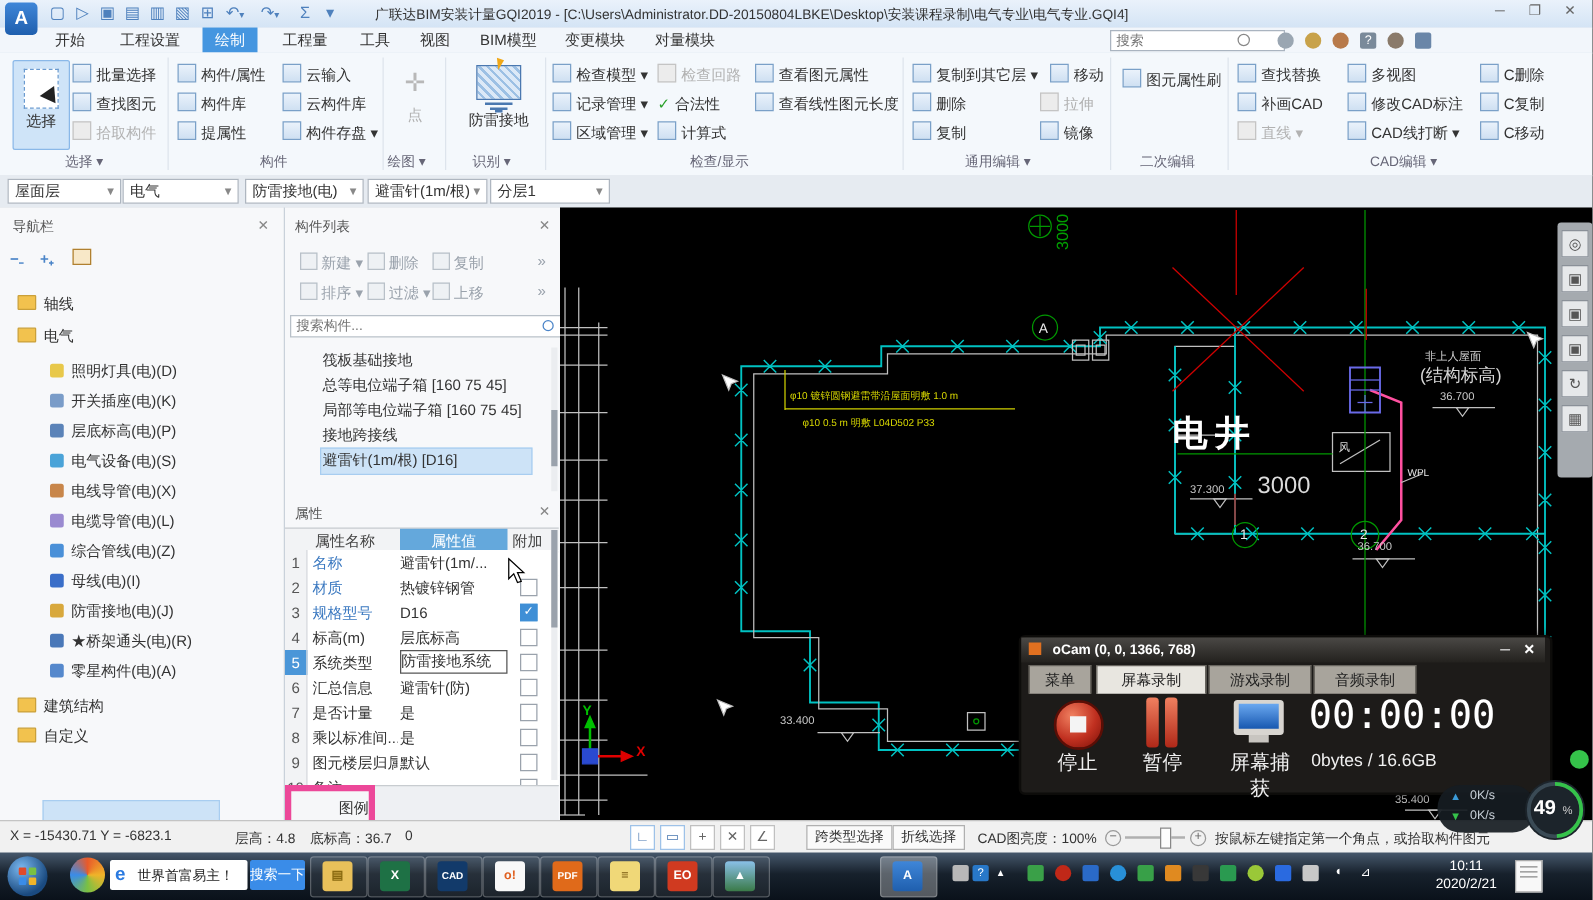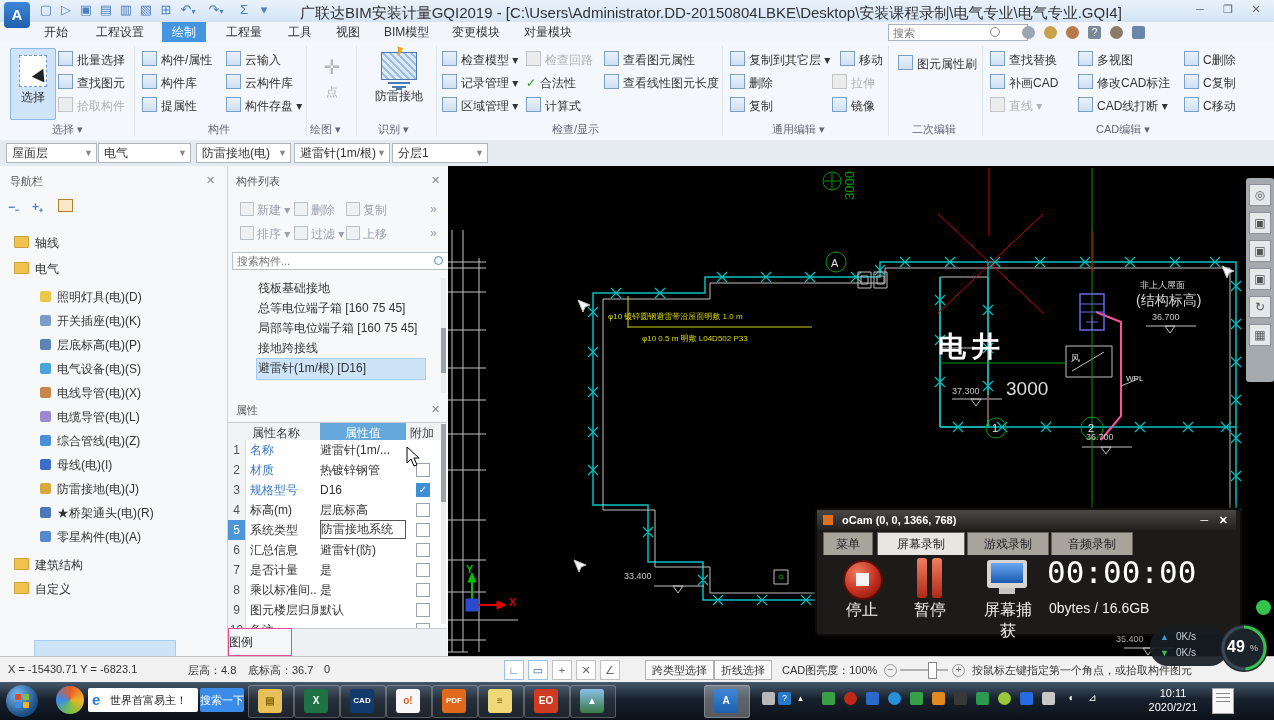--- a/index.html
+++ b/index.html
@@ -6,21 +6,21 @@
   #app{position:relative;width:1274px;height:720px;overflow:hidden;background:#f4f8fc;
        font-family:"Liberation Sans",sans-serif;font-size:12px;color:#333;}
   .abs{position:absolute;}
   
   .titlebar{position:absolute;left:0;top:0;width:1274px;height:22px;
     background:linear-gradient(#eaf2fb,#d4e4f5);border-bottom:1px solid #bdd0e6;}
   .applogo{position:absolute;left:4px;top:2px;width:26px;height:26px;background:linear-gradient(#3f86d8,#1f5fae);
     border-radius:4px;color:#fff;font-weight:bold;font-size:15px;text-align:center;line-height:26px;z-index:5;}
   .qicon{position:absolute;top:2px;width:16px;height:16px;color:#4f81bd;font-size:13px;line-height:16px;text-align:center;}
   .wctl{position:absolute;top:2px;width:28px;height:16px;color:#666;font-size:11px;text-align:center;line-height:15px;}
-  .title-text{position:absolute;left:300px;top:4px;width:700px;font-size:15px;color:#333;white-space:nowrap;}
+  .title-text{position:absolute;left:300px;top:4px;width:700px;font-size:11px;color:#333;white-space:nowrap;}
   
   .menurow{position:absolute;left:0;top:22px;width:1274px;height:20px;background:#f2f6fb;border-bottom:1px solid #d8e2ee;}
   .mtab{position:absolute;top:0;height:20px;line-height:20px;padding:0 10px;color:#333;font-size:12px;}
   .mtab.active{background:#4596e0;color:#fff;}
   .msearch{position:absolute;left:888px;top:2px;width:118px;height:15px;border:1px solid #aab4c0;background:#fff;
     font-size:11px;color:#999;padding:0 16px 0 4px;font-family:Liberation Sans, sans-serif;}
   .mico{position:absolute;top:4px;width:13px;height:13px;border-radius:7px;background:#9aa6b2;}
   
   .ribbon{position:absolute;left:0;top:42px;width:1274px;height:98px;background:#f4f8fc;border-bottom:1px solid #d9e0e8;}
   .gsep{position:absolute;top:4px;width:1px;height:90px;background:#dde4ec;}
@@ -335,21 +335,21 @@
         </div>
         <div style="position: absolute; left: 0px; top: 224px; width: 219px; height: 20px; border-bottom: 1px solid rgb(226, 228, 232); background: rgb(255, 255, 255);">
           <span class="pcell" style="left:0;width:17px;text-align:center;background:#f2f3f5;color:#555;border-right:1px solid #d8dade">10</span>
           <span class="pcell" style="left:22px;width:68px;color:#333">备注</span>
           <span class="pcell" style="left:92px;width:84px;color:#333;"></span>
           <span class="chk" style="left:188px;top:3px"></span>
         </div>
       </div>
 
     <div class="abs" style="left:0;top:232px;width:219px;height:28px;background:#eef0f3;border-top:1px solid #c8ccd0"></div>
-    <div class="abs" style="left:0;top:232px;width:62px;height:26px;background:#f6f7f9;border:1px solid #ec4899;text-align:left;line-height:26px">图例</div>
+    <div class="abs" style="left:0;top:232px;width:62px;height:26px;background:#f6f7f9;border:5px solid #ec4899;text-align:right;line-height:26px">图例</div>
     <div class="abs" style="left:213px;top:28px;width:5px;height:200px;background:#ebedf0">
       <div style="position:absolute;left:0;top:0;width:5px;height:78px;background:#9aa2ac"></div>
     </div>
   </div>
 
   <div id="cad">
     <svg id="cadsvg" width="826" height="490" viewBox="448 166 826 490">
         <path d="M593 293 L705 293 L705 277 L880 277 L880 262 L1236 262 L1236 600 L703 600 L703 562 L648 562 L648 505 L593 505 Z" stroke="#00c2c2" stroke-width="1.5" fill="none"></path>
         <path d="M603 299 L710 299 L710 283 L885 283 L885 268 L1230 268 L1230 593 L710 593 L710 567 L655 567 L655 510 L603 510 Z" stroke="#c0c0c0" stroke-width="1" fill="none"></path>
         <path d="M940 277 L988 277 L988 427 L940 427 Z" stroke="#c0c0c0" stroke-width="1" fill="none"></path>
@@ -431,21 +431,21 @@
   <div class="cadlabel" style="left:1086px;top:432px;font-size:9px;color:#c8c8c8">36.700</div>
   <div class="cadlabel" style="left:624px;top:571px;font-size:9px;color:#c8c8c8">33.400</div>
   <div class="cadlabel" style="left:1116px;top:634px;font-size:9px;color:#c8c8c8">35.400</div>
   <div class="cadlabel" style="left:1140px;top:279px;font-size:9px;color:#d8d8d8">非上人屋面</div>
   <div class="cadlabel" style="left:1136px;top:292px;font-size:14px;color:#d8d8d8">(结构标高)</div>
   <div class="cadlabel" style="left:1126px;top:374px;font-size:8px;color:#e8e8e8">WPL</div>
   <div class="cadlabel" style="left:1071px;top:352px;font-size:9px;color:#d8d8d8">风</div>
   <div class="cadlabel" style="left:831px;top:257px;font-size:11px;color:#e8e8e8">A</div>
   <div class="cadlabel" style="left:992px;top:422px;font-size:11px;color:#e8e8e8">1</div>
   <div class="cadlabel" style="left:1088px;top:422px;font-size:11px;color:#e8e8e8">2</div>
-  <div class="cadlabel" style="left:608px;top:311px;font-size:8px;color:#d8d800">φ10 镀锌圆钢避雷带沿屋面明敷      1.0 m</div>
+  <div class="cadlabel" style="left:632px;top:311px;font-size:8px;color:#d8d800">φ10 镀锌圆钢避雷带沿屋面明敷      1.0 m</div>
   <div class="cadlabel" style="left:642px;top:333px;font-size:8px;color:#d8d800">φ10   0.5 m   明敷    L04D502   P33</div>
   <div class="cadlabel" style="left:466px;top:563px;font-size:11px;color:#00c000;font-weight:bold">Y</div>
   <div class="cadlabel" style="left:509px;top:596px;font-size:11px;color:#e00000;font-weight:bold">X</div>
 
   <div class="rtool">
     <div class="rtico">◎</div>
     <div class="rtico">▣</div>
     <div class="rtico">▣</div>
     <div class="rtico">▣</div>
     <div class="rtico">↻</div>

